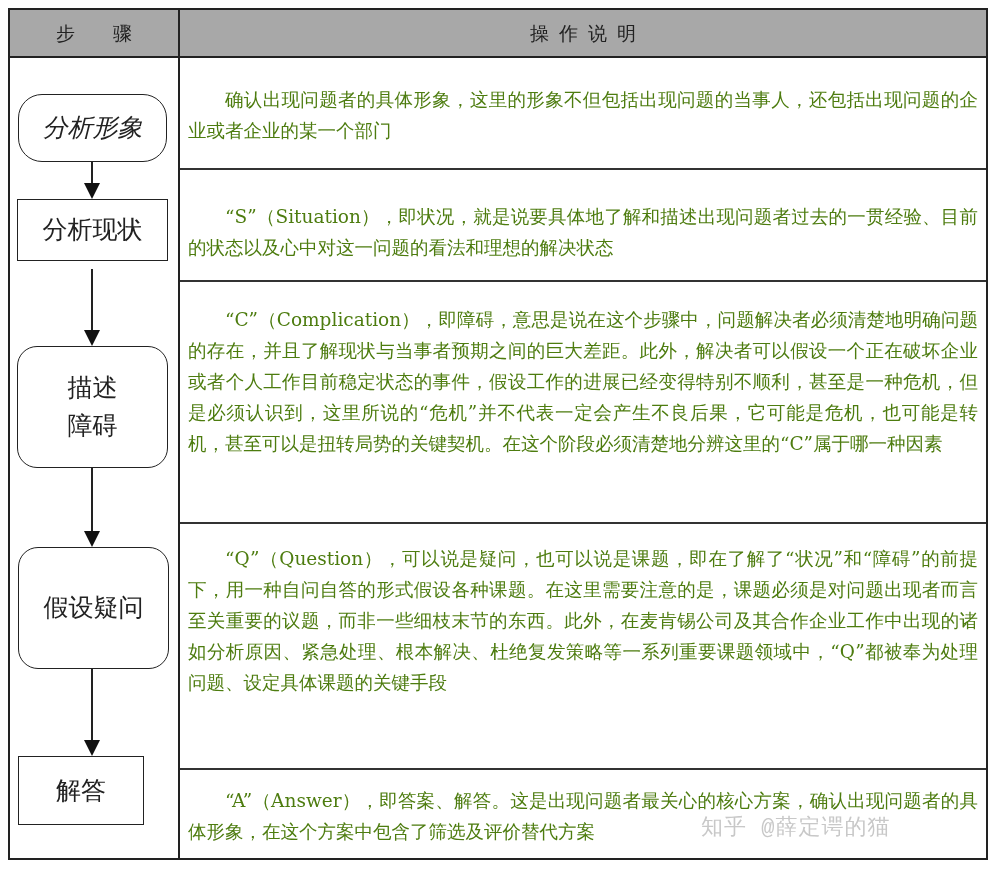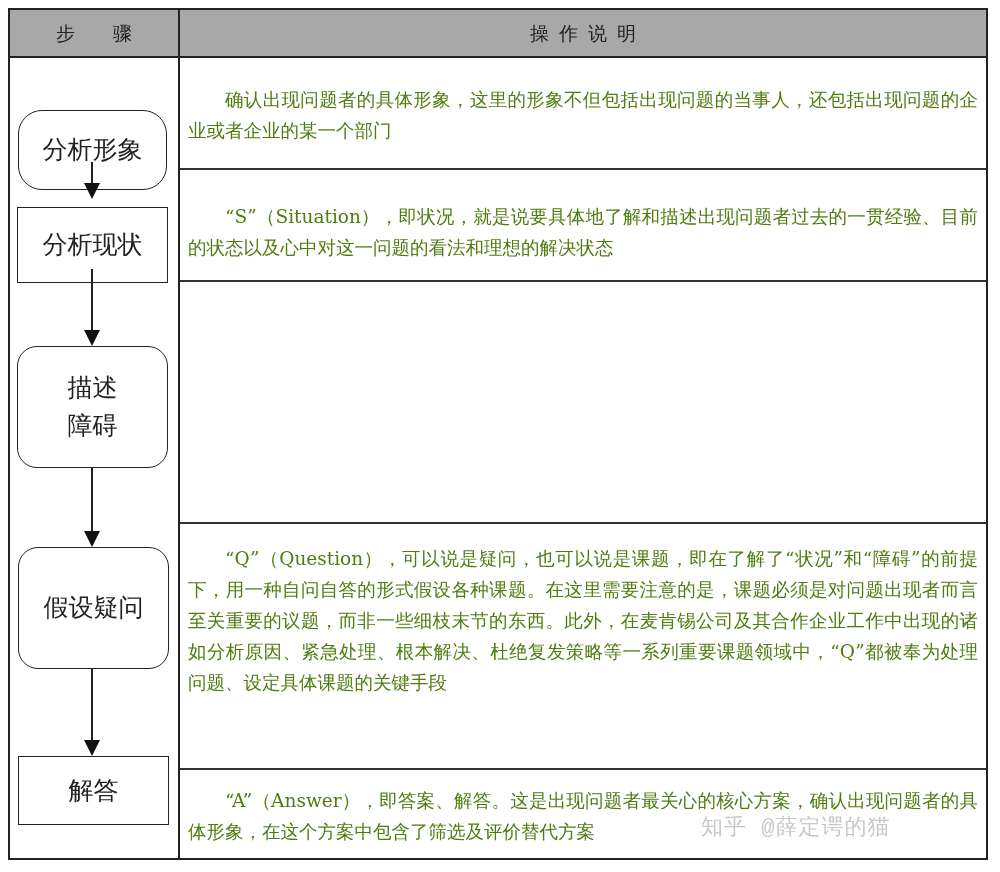--- a/index.html
+++ b/index.html
@@ -68,51 +68,54 @@
   <div class="row-divider" style="top:270px"></div>
   <div class="row-divider" style="top:512px"></div>
   <div class="row-divider" style="top:758px"></div>
 
   <div class="desc" style="top:74px">
     <p>确认出现问题者的具体形象，这里的形象不但包括出现问题的当事人，还包括出现问题的企业或者企业的某一个部门</p>
   </div>
   <div class="desc" style="top:191px">
     <p>“S”（Situation），即状况，就是说要具体地了解和描述出现问题者过去的一贯经验、目前的状态以及心中对这一问题的看法和理想的解决状态</p>
   </div>
+  <div class="desc" style="top:294px">
+    <p>“C”（Complication），即障碍，意思是说在这个步骤中，问题解决者必须清楚地明确问题的存在，并且了解现状与当事者预期之间的巨大差距。此外，解决者可以假设一个正在破坏企业或者个人工作目前稳定状态的事件，假设工作的进展已经变得特别不顺利，甚至是一种危机，但是必须认识到，这里所说的“危机”并不代表一定会产生不良后果，它可能是危机，也可能是转机，甚至可以是扭转局势的关键契机。在这个阶段必须清楚地分辨这里的“C”属于哪一种因素</p>
+  </div>
   <div class="desc" style="top:533px">
     <p>“Q”（Question），可以说是疑问，也可以说是课题，即在了解了“状况”和“障碍”的前提下，用一种自问自答的形式假设各种课题。在这里需要注意的是，课题必须是对问题出现者而言至关重要的议题，而非一些细枝末节的东西。此外，在麦肯锡公司及其合作企业工作中出现的诸如分析原因、紧急处理、根本解决、杜绝复发策略等一系列重要课题领域中，“Q”都被奉为处理问题、设定具体课题的关键手段</p>
   </div>
   <div class="desc" style="top:775px">
     <p>“A”（Answer），即答案、解答。这是出现问题者最关心的核心方案，确认出现问题者的具体形象，在这个方案中包含了筛选及评价替代方案</p>
   </div>
 </div>
 
-<div class="flow-box rounded-lg" style="left:18px; top:110px; width:149px; height:80px;">
+<div class="flow-box rounded-lg" style="left:18px; top:94px; width:149px; height:68px;font-style:italic;">
   <span>分析形象</span>
 </div>
 <div class="arrow-line" style="left:91px; top:162px; height:22px;"></div>
 <div class="arrow-head" style="left:84px; top:183px;"></div>
 
-<div class="flow-box" style="left:17px; top:207px; width:151px; height:76px;">
+<div class="flow-box" style="left:17px; top:199px; width:151px; height:62px;">
   <span>分析现状</span>
 </div>
 <div class="arrow-line" style="left:91px; top:269px; height:62px;"></div>
 <div class="arrow-head" style="left:84px; top:330px;"></div>
 
 <div class="flow-box rounded" style="left:17px; top:346px; width:151px; height:122px; flex-direction:column;">
   <span>描述</span>
   <span>障碍</span>
 </div>
 <div class="arrow-line" style="left:91px; top:468px; height:64px;"></div>
 <div class="arrow-head" style="left:84px; top:531px;"></div>
 
 <div class="flow-box rounded" style="left:18px; top:547px; width:151px; height:122px; ">
   <span>假设</span>
   <span>疑问</span>
 </div>
 <div class="arrow-line" style="left:91px; top:669px; height:72px;"></div>
 <div class="arrow-head" style="left:84px; top:740px;"></div>
 
-<div class="flow-box" style="left:18px; top:756px; width:151px; height:69px;">
+<div class="flow-box" style="left:18px; top:756px; width:126px; height:69px;">
   <span>解答</span>
 </div>
 
 <div class="watermark">知乎 @薛定谔的猫</div>
 
 </body></html>

